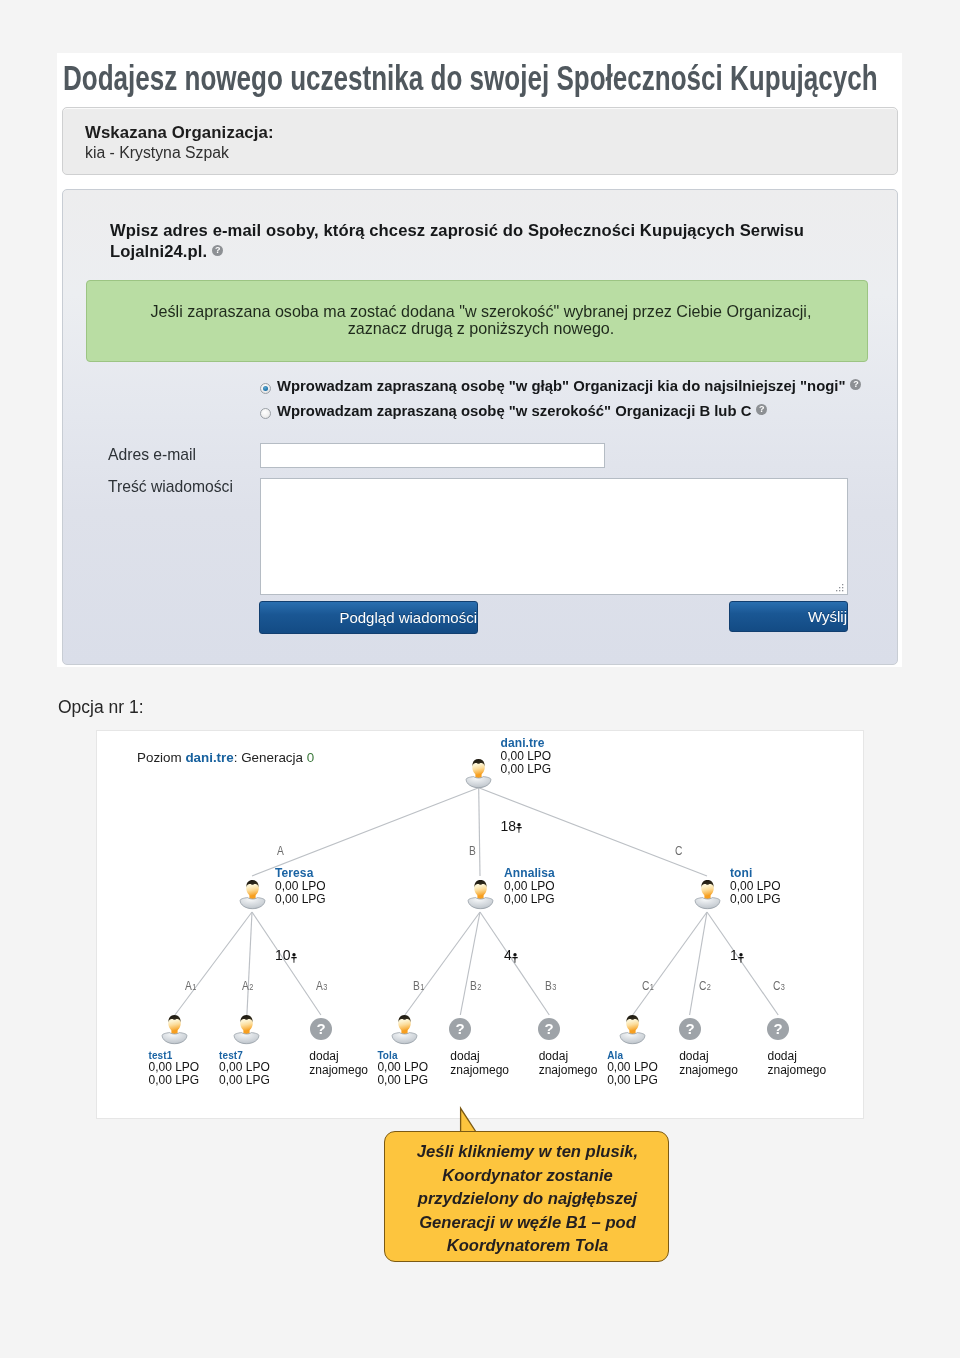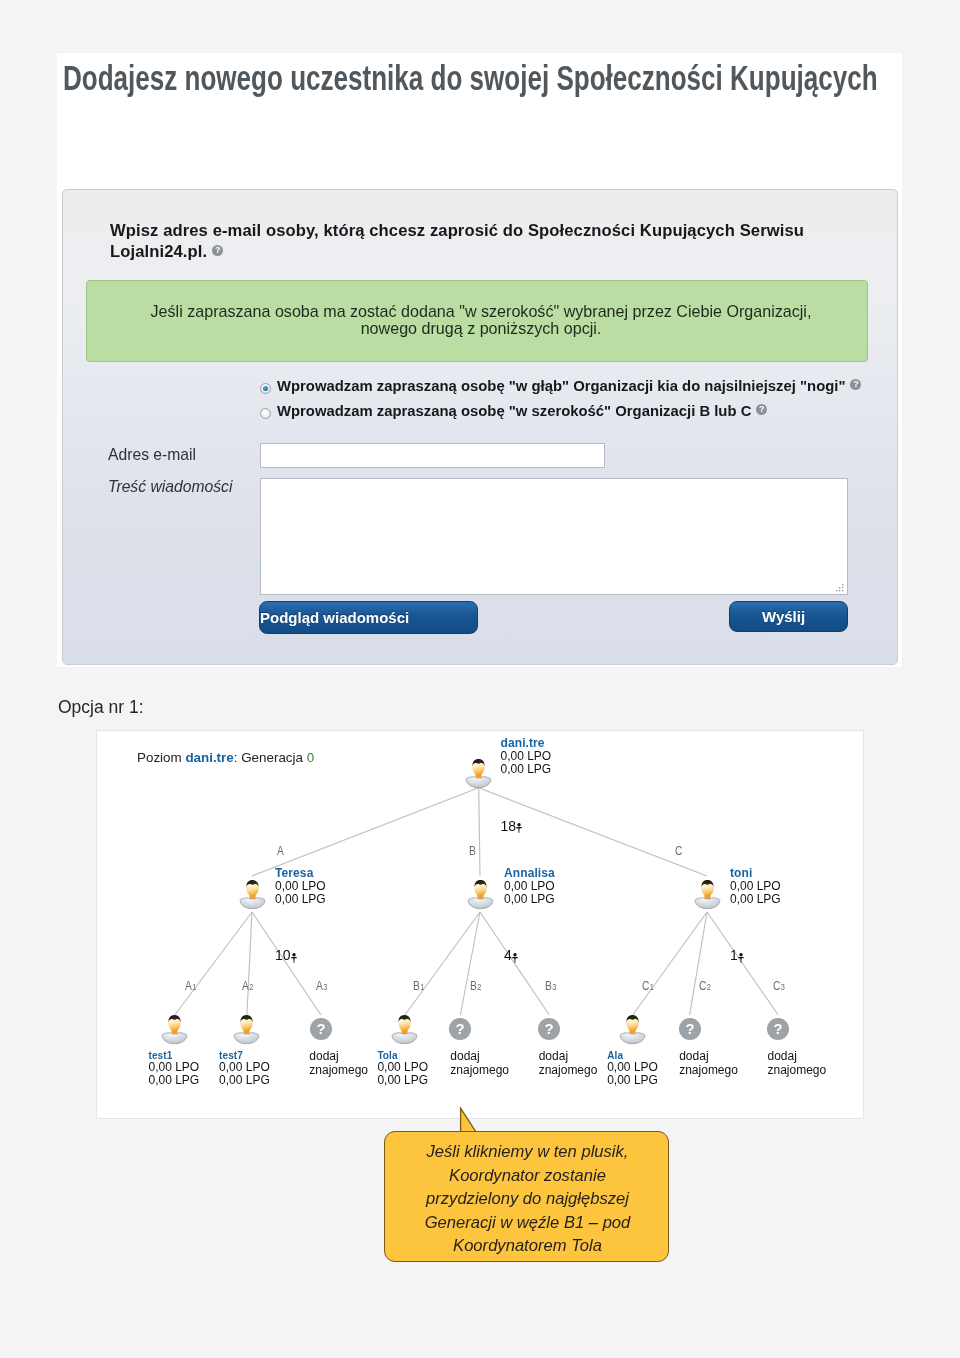--- a/index.html
+++ b/index.html
@@ -36,28 +36,28 @@
   .radio-row{position:relative;height:25.2px;font-size:14.85px;color:#16181a;font-weight:bold;white-space:nowrap;}
   .radio-row .rb{position:absolute;left:0;top:5px;width:11px;height:11px;border-radius:50%;box-sizing:border-box;
      background:radial-gradient(circle at 42% 36%,#ffffff 0%,#f0f0f0 55%,#d4d6d8 100%);border:1px solid #9aa0a6;}
   .radio-row .rb.on{background:radial-gradient(circle at 42% 36%,#ffffff 0%,#eeeeee 52%,#cfd1d3 100%);}
   .radio-row .rb.on:after{content:"";position:absolute;left:2px;top:2px;width:5px;height:5px;border-radius:50%;
      background:radial-gradient(circle at 40% 35%,#5ea8cf 0%,#1a6fa8 70%,#0e4f7c 100%);}
   .radio-row .rlbl{position:absolute;left:17.5px;top:0;}
 
   .frow{position:absolute;font-size:15.7px;color:#2d3237;}
   .lbl-email{left:45px;top:256px;}
-  .lbl-msg{left:45px;top:288px;font-style:italic;}
+  .lbl-msg{left:45px;top:288px;}
   .inp-email{position:absolute;left:197px;top:253px;width:345px;height:25px;background:#fff;
      border:1px solid #b5bcc4;box-sizing:border-box;}
   .inp-msg{position:absolute;left:197px;top:288px;width:588px;height:117px;background:#fff;
      border:1px solid #b5bcc4;box-sizing:border-box;}
   .grip{position:absolute;right:3px;bottom:2px;width:8px;height:8px;}
 
-  .btn{position:absolute;border-radius:8px;color:#fff;font-weight:bold;text-align:left;
+  .btn{position:absolute;border-radius:3px;color:#fff;font-weight:normal;text-align:right;
      background:linear-gradient(180deg,#2a6fb0 0%,#1a5794 40%,#134b84 100%);
      border:1px solid #123f70;box-sizing:border-box;text-shadow:0 -1px 0 rgba(0,0,0,.3);}
   .btn-preview{left:196px;top:411px;width:219px;height:33px;font-size:15px;line-height:31px;}
   .btn-send{left:666px;top:411px;width:119px;height:31px;font-size:15px;line-height:29px;padding-left:32px;}
 
   
   .opcja{position:absolute;left:58px;top:697px;font-size:17.5px;color:#262626;}
 
   
   .tree{position:absolute;left:96px;top:730px;width:768px;height:389px;background:#fff;
@@ -76,40 +76,44 @@
   .ndtxt .add{display:block;font-size:12px;color:#131313;height:14px;line-height:14px;}
   .cnt .tk{display:inline-block;vertical-align:-2.5px;margin-left:0px;}
   .addp{display:inline-block;vertical-align:-3px;margin-left:-1px;}
   .edge{position:absolute;font-size:12.5px;color:#6b6b6b;white-space:nowrap;transform:scaleX(0.82);transform-origin:left center;}
   .edge sub{font-size:9px;vertical-align:baseline;position:relative;top:0px;left:0.5px;}
 
   
   .callout{position:absolute;left:384px;top:1131px;width:285px;height:131px;background:#fdc53e;
      border:1.4px solid #7b5a14;border-radius:11px;box-sizing:border-box;}
   .callout .ctxt{position:absolute;left:4px;top:8px;width:277px;text-align:center;font-size:16.6px;
-     font-weight:normal;font-style:italic;line-height:23.5px;color:#231f20;}
+     font-weight:bold;font-style:italic;line-height:23.5px;color:#231f20;}
   .tail{position:absolute;left:455px;top:1104px;line-height:0;}
 
   .footer{position:absolute;left:0;top:1303px;width:960px;text-align:center;font-size:12.9px;
      color:#a0a0a0;letter-spacing:.55px;}
 </style>
 </head>
 <body>
 
 <div class="page">
 
   <div class="shot">
     <div class="shot-title">Dodajesz nowego uczestnika do swojej Społeczności Kupujących</div>
 
+    <div class="panel p-org">
+      <div class="lbl">Wskazana Organizacja:</div>
+      <div class="val">kia - Krystyna Szpak</div>
+    </div>
 
     <div class="panel p-form">
       <div class="form-head"><span>Wpisz adres e-mail osoby, którą chcesz zaprosić do Społeczności Kupujących Serwisu Lojalni24.pl.</span><span class="help-ico"></span></div>
 
       <div class="greenbox">
-        <div class="gtxt"><span>Jeśli zapraszana osoba ma zostać dodana "w szerokość" wybranej przez Ciebie Organizacji,</span><br><span>nowego drugą z poniższych opcji.</span></div>
+        <div class="gtxt"><span>Jeśli zapraszana osoba ma zostać dodana "w szerokość" wybranej przez Ciebie Organizacji,</span><br><span>zaznacz drugą z poniższych nowego.</span></div>
       </div>
 
       <div class="radios">
         <div class="radio-row">
           <span class="rb on"></span>
           <span class="rlbl"><span>Wprowadzam zapraszaną osobę "w głąb" Organizacji kia do najsilniejszej "nogi"</span><span class="help-ico"></span></span>
         </div>
         <div class="radio-row">
           <span class="rb"></span>
           <span class="rlbl"><span>Wprowadzam zapraszaną osobę "w szerokość" Organizacji B lub C</span><span class="help-ico"></span></span>

